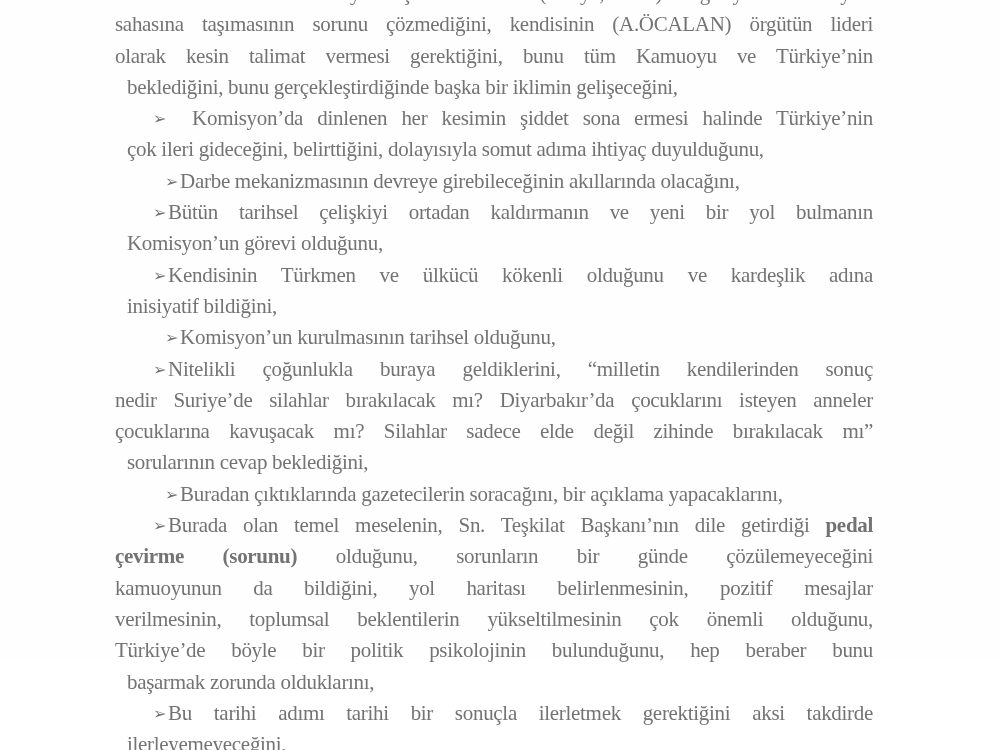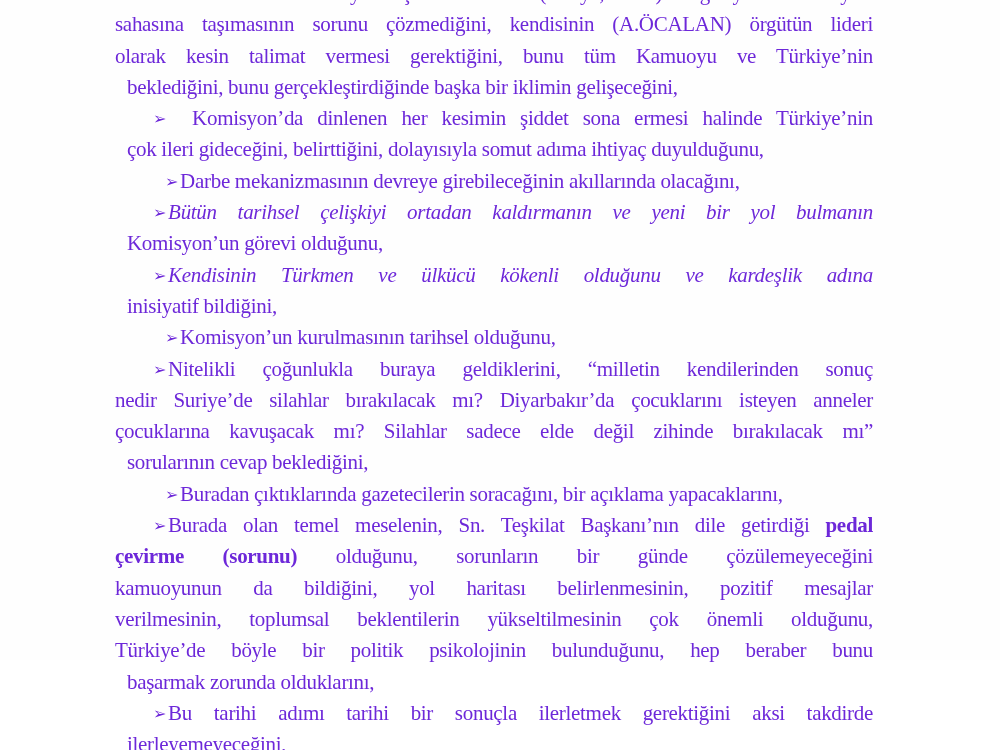--- a/index.html
+++ b/index.html
@@ -4,21 +4,21 @@
   <style>
     html, body { margin: 0; padding: 0; }
     body {
       width: 1000px; height: 750px; overflow: hidden;
       background: #ffffff;
     }
     .page {
       position: relative;
       width: 1000px; height: 660px;
       background: #fefefe;
-      color: #6d28d9;
+      color: #737373;
       font-family: "Liberation Serif", "DejaVu Serif", serif;
       font-size: 21px;
     }
     .text-block {
       position: absolute;
       left: 115px;
       width: 758px;
       top: -22px;
     }
     .line {
@@ -49,24 +49,24 @@
     <div class="line"><span>PKK'nın silahlı mücadeleyi başka ülkelerin (Suriye, Irak) coğrafyasına / siyasi</span></div>
     <div class="line"><span>sahasına taşımasının sorunu çözmediğini, kendisinin (A.ÖCALAN) örgütün lideri</span></div>
     <div class="line"><span>olarak kesin talimat vermesi gerektiğini, bunu tüm Kamuoyu ve Türkiye’nin</span></div>
     <div class="line last"><span>beklediğini, bunu gerçekleştirdiğinde başka bir iklimin gelişeceğini,</span></div>
 
     <div class="line indent"><span class="bullet">➢</span><span style="word-spacing: 0.25px; margin-left: 24px;">Komisyon’da dinlenen her kesimin şiddet sona ermesi halinde Türkiye’nin</span></div>
     <div class="line last"><span>çok ileri gideceğini, belirttiğini, dolayısıyla somut adıma ihtiyaç duyulduğunu,</span></div>
 
     <div class="line indent last"><span class="bullet">➢</span><span>Darbe mekanizmasının devreye girebileceğinin akıllarında olacağını,</span></div>
 
-    <div class="line indent"><span class="bullet">➢</span><span style="word-spacing: 0.222222px; font-style: italic;">Bütün tarihsel çelişkiyi ortadan kaldırmanın ve yeni bir yol bulmanın</span></div>
+    <div class="line indent"><span class="bullet">➢</span><span style="word-spacing: 0.222222px;">Bütün tarihsel çelişkiyi ortadan kaldırmanın ve yeni bir yol bulmanın</span></div>
     <div class="line last"><span>Komisyon’un görevi olduğunu,</span></div>
 
-    <div class="line indent"><span class="bullet">➢</span><span style="word-spacing: 0.25px; font-style: italic;">Kendisinin Türkmen ve ülkücü kökenli olduğunu ve kardeşlik adına</span></div>
+    <div class="line indent"><span class="bullet">➢</span><span style="word-spacing: 0.25px;">Kendisinin Türkmen ve ülkücü kökenli olduğunu ve kardeşlik adına</span></div>
     <div class="line last"><span>inisiyatif bildiğini,</span></div>
 
     <div class="line indent last"><span class="bullet">➢</span><span>Komisyon’un kurulmasının tarihsel olduğunu,</span></div>
 
     <div class="line indent"><span class="bullet">➢</span><span style="word-spacing: 0.333333px;">Nitelikli çoğunlukla buraya geldiklerini, “milletin kendilerinden sonuç</span></div>
     <div class="line"><span>nedir Suriye’de silahlar bırakılacak mı? Diyarbakır’da çocuklarını isteyen anneler</span></div>
     <div class="line"><span>çocuklarına kavuşacak mı? Silahlar sadece elde değil zihinde bırakılacak mı”</span></div>
     <div class="line last"><span>sorularının cevap beklediğini,</span></div>
 
     <div class="line indent last"><span class="bullet">➢</span><span>Buradan çıktıklarında gazetecilerin soracağını, bir açıklama yapacaklarını,</span></div>

